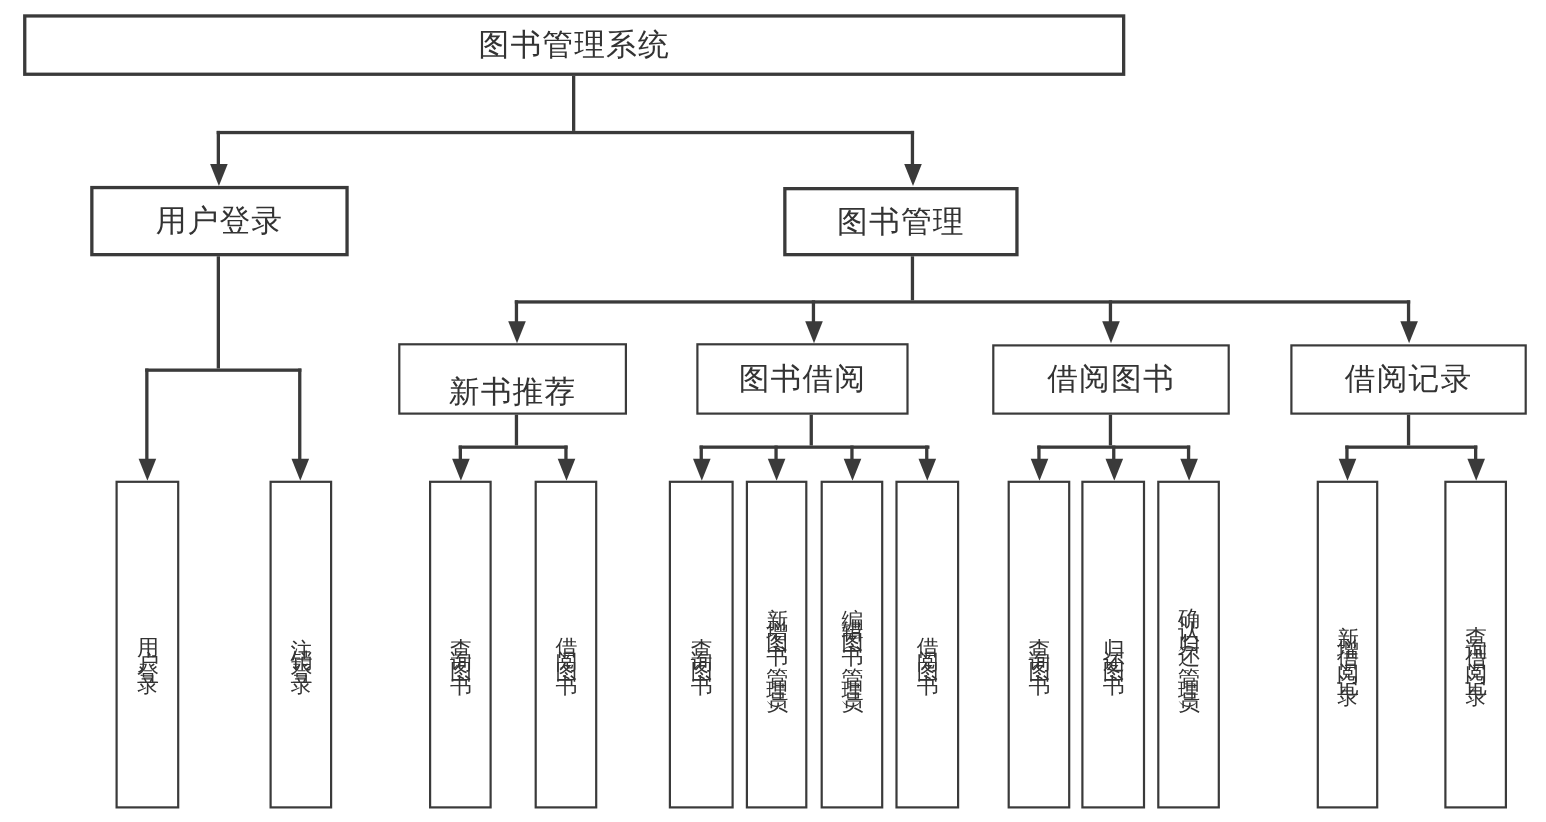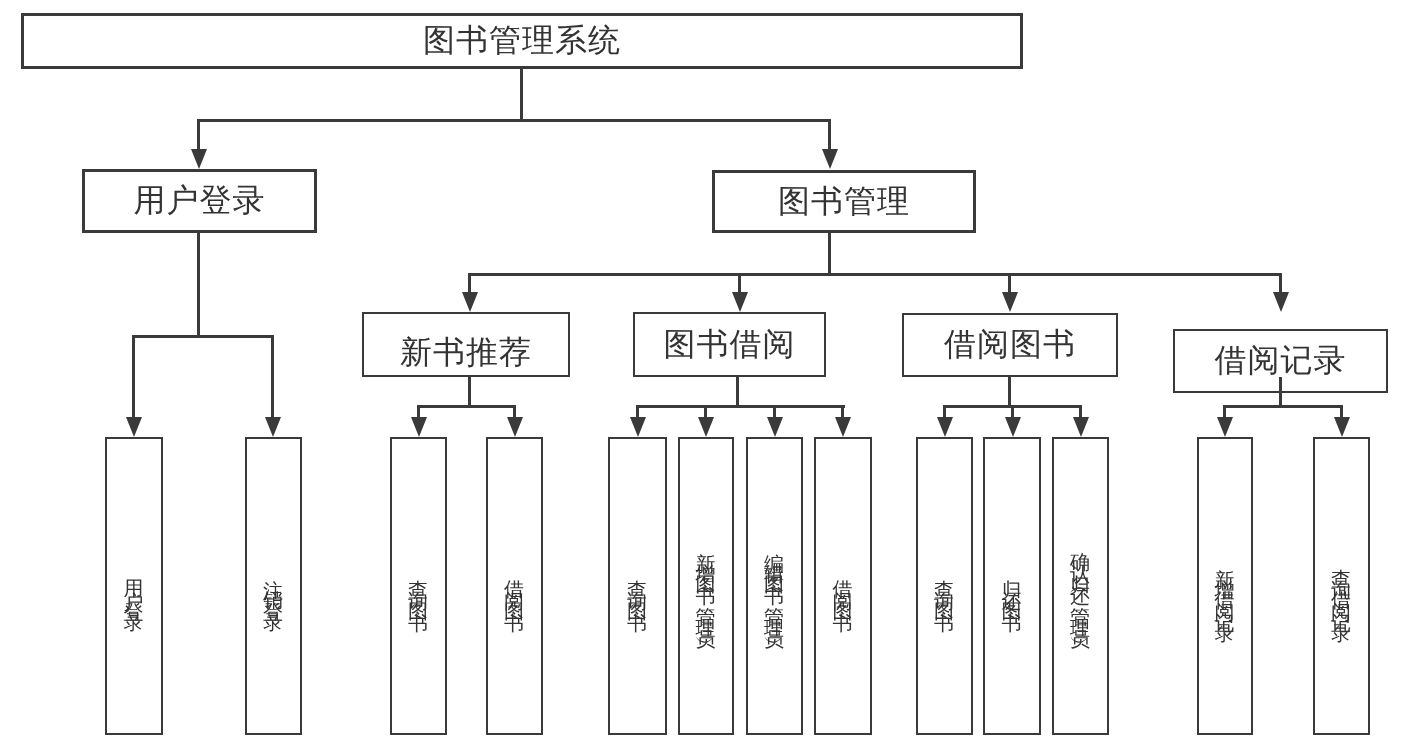--- a/index.html
+++ b/index.html
@@ -12,21 +12,21 @@
   #stage{position:relative;width:1405px;height:747px;background:#fff;}
   .box{
     position:absolute;
     box-sizing:border-box;
     background:#fff;
     border:2px solid #3a3a3a;
     display:flex;
     align-items:center;
     justify-content:center;
     color:#333;
-    font-size:32px;
+    font-size:28px;
     letter-spacing:1px;
     white-space:nowrap;
   }
   .b3{border-width:3px;}
   .leaf{font-size:20px;}
   .leaf span{
     writing-mode:vertical-rl;
     line-height:1;
     letter-spacing:11px;
   }
@@ -61,21 +61,21 @@
   <div class="vline" style="left:520px;top:69px;height:50px;"></div>
   <div class="hline" style="left:197px;top:119px;width:634px;"></div>
   <div class="vline" style="left:197px;top:119px;height:32px;"></div>
   <div class="arrow" style="left:191px;top:149px;"></div>
   <div class="vline" style="left:828px;top:119px;height:32px;"></div>
   <div class="arrow" style="left:822px;top:149px;"></div>
 
   <div class="box b3" style="left:82px;top:169px;width:235px;height:64px;">
     <span>用户登录</span>
   </div>
-  <div class="box b3" style="left:712px;top:170px;width:264px;height:63px;">
+  <div class="box b3" style="left:712px;top:170px;width:214px;height:63px;">
     <span>图书管理</span>
   </div>
 
   <div class="vline" style="left:197px;top:233px;height:102px;"></div>
   <div class="hline" style="left:132px;top:335px;width:142px;"></div>
   <div class="vline" style="left:132px;top:335px;height:84px;"></div>
   <div class="arrow" style="left:126px;top:417px;"></div>
   <div class="vline" style="left:271px;top:335px;height:84px;"></div>
   <div class="arrow" style="left:265px;top:417px;"></div>
 
@@ -92,21 +92,21 @@
 
   <div class="box" style="left:362px;top:312px;width:208px;height:65px;align-items:flex-end;">
     <span>新书推荐</span>
   </div>
   <div class="box" style="left:633px;top:312px;width:193px;height:65px;">
     <span>图书借阅</span>
   </div>
   <div class="box" style="left:902px;top:313px;width:216px;height:64px;">
     <span>借阅图书</span>
   </div>
-  <div class="box" style="left:1173px;top:313px;width:215px;height:64px;margin-top:16px;">
+  <div class="box" style="left:1173px;top:313px;width:215px;height:64px;">
     <span>借阅记录</span>
   </div>
 
   <div class="vline" style="left:468px;top:377px;height:28px;"></div>
   <div class="hline" style="left:417px;top:405px;width:99px;"></div>
   <div class="vline" style="left:417px;top:405px;height:14px;"></div>
   <div class="arrow" style="left:411px;top:417px;"></div>
   <div class="vline" style="left:513px;top:405px;height:14px;"></div>
   <div class="arrow" style="left:507px;top:417px;"></div>
 

